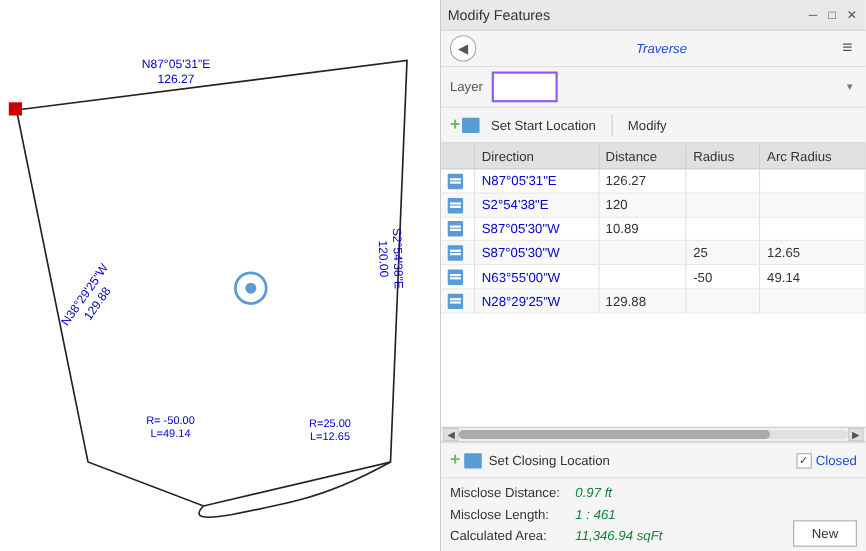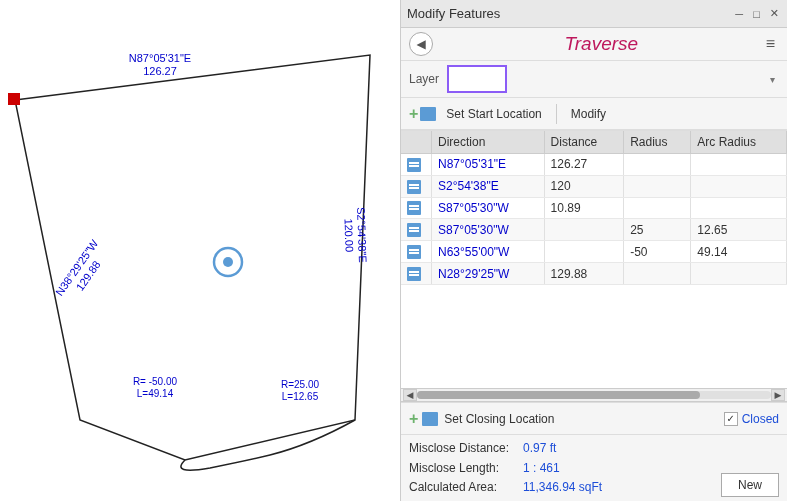--- a/index.html
+++ b/index.html
@@ -82,22 +82,22 @@
       justify-content: center;
       cursor: pointer;
       font-size: 12px;
       color: #555;
       margin-right: 8px;
     }
 
     .traverse-title {
       flex: 1;
       text-align: center;
-      font-size: 19px;
-      color: #be185d;
+      font-size: 12px;
+      color: #1d4ed8;
       font-style: italic;
       font-weight: 500;
     }
 
     .menu-btn {
       font-size: 16px;
       color: #555;
       cursor: pointer;
       padding: 0 4px;
     }
@@ -351,21 +351,22 @@
     }
 
     .status-key {
       font-size: 12px;
       color: #333;
       min-width: 110px;
     }
 
     .status-val {
       font-size: 12px;
-      color: #1d4ed8;
+      color: #15803d;
+      font-style: italic;
     }
 
     .new-btn {
       border: 1px solid #aaa;
       background: white;
       padding: 4px 16px;
       font-size: 12px;
       cursor: pointer;
       color: #333;
       align-self: flex-end;

